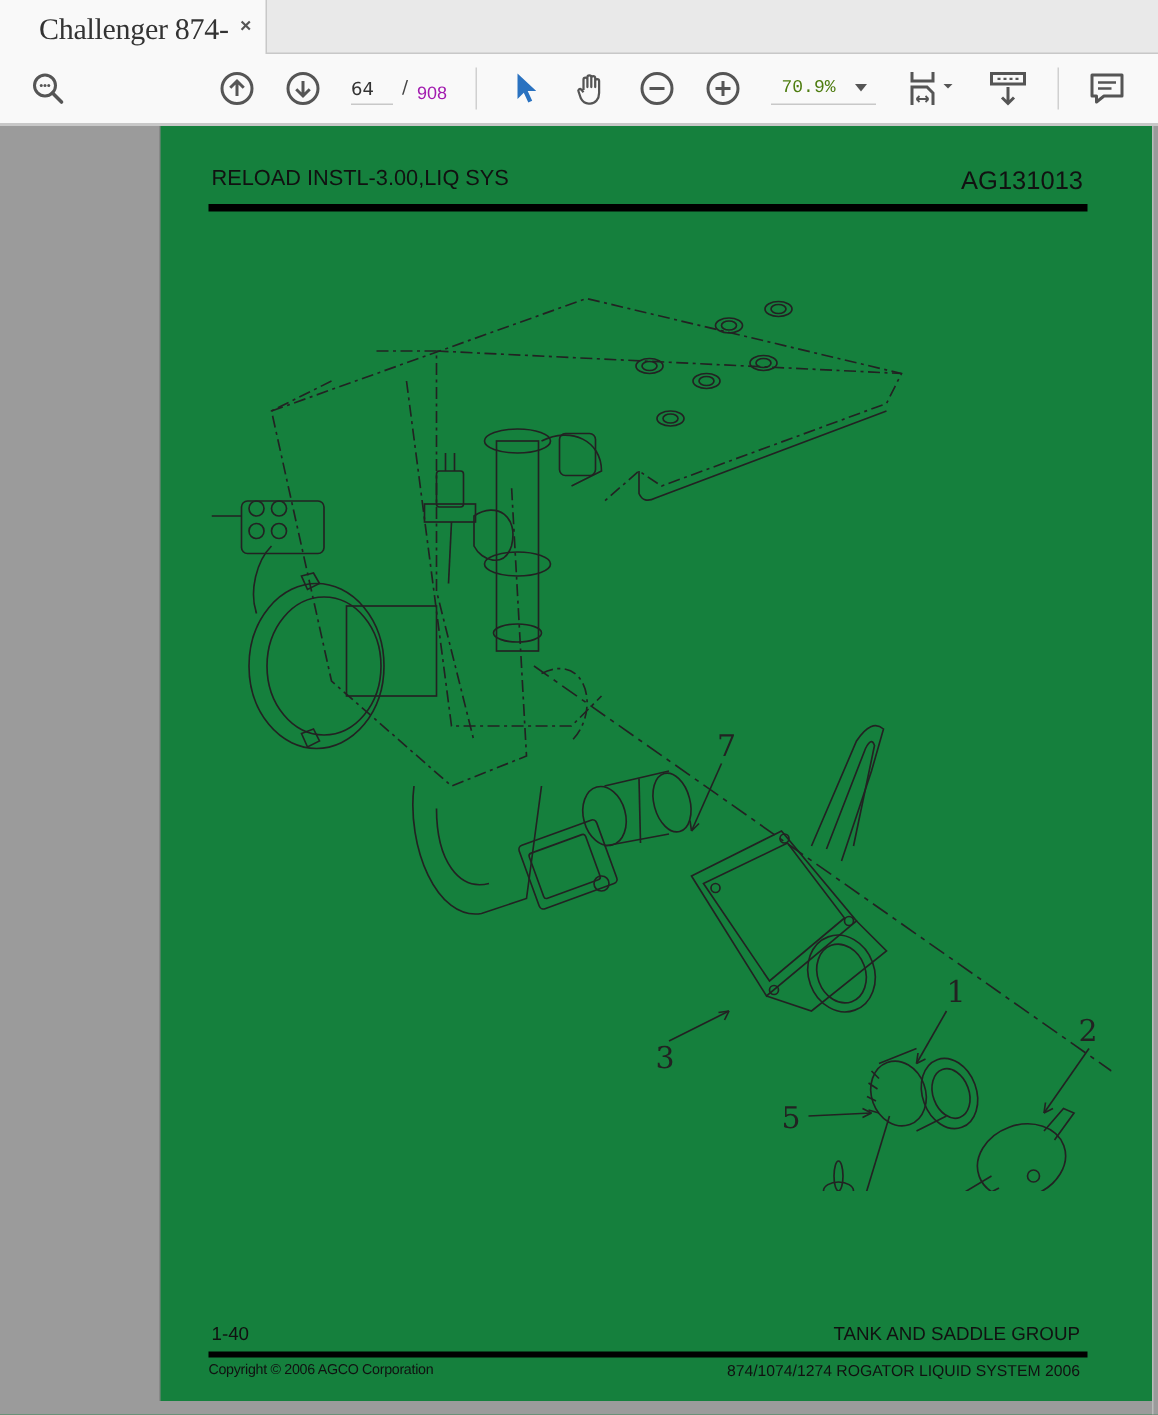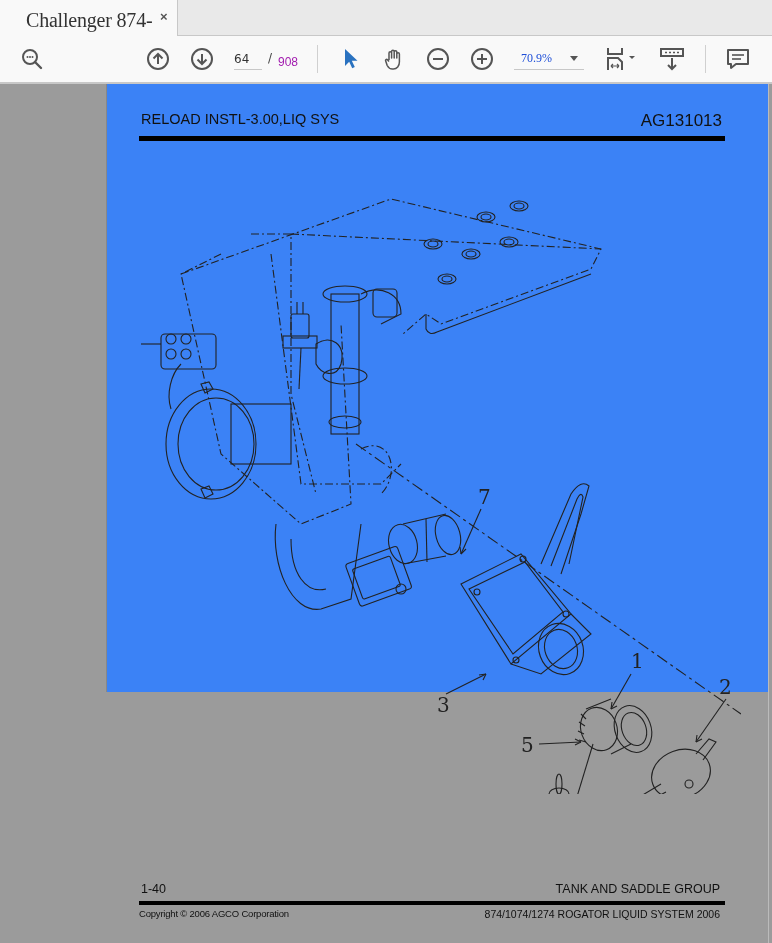--- a/index.html
+++ b/index.html
@@ -37,26 +37,26 @@
     font-size: 12px; color: #333; text-align: left; font-family: "DejaVu Sans", sans-serif;
     padding: 0;
   }
   .page-sep { position: absolute; left: 268px; top: 15px; font-size: 12px; color: #444; font-family: "DejaVu Sans", sans-serif; }
   .page-total { position: absolute; left: 278px; top: 19px; font-size: 12px; color: #a21caf; font-family: Liberation Sans, sans-serif; }
   .vsep { position: absolute; top: 9px; width: 1px; height: 28px; background: #d0d0d0; }
   .zoom-box {
     position: absolute; left: 514px; top: 13px; width: 70px; height: 20px;
     border-bottom: 1px solid #c8c8c8;
   }
-  .zoom-val { position: absolute; left: 7px; top: 2px; font-size: 12px; color: #1d4ed8; font-family: Liberation Serif, serif; }
+  .zoom-val { position: absolute; left: 7px; top: 2px; font-size: 12px; color: #4d7c0f; font-family: Liberation Mono, monospace; }
   .zoom-caret { position: absolute; left: 56px; top: 7px; width: 0; height: 0; border-left: 4px solid transparent; border-right: 4px solid transparent; border-top: 5px solid #555; }
   .viewer { position: absolute; left: 0; top: 84px; width: 772px; height: 859px; background: #9b9b9b; }
   .page {
-    position: absolute; left: 106px; top: 84px; width: 662px; height: 608px;
-    background: #3b82f6; border-left: 1px solid #888;
+    position: absolute; left: 106px; top: 84px; width: 662px; height: 850px;
+    background: #15803d; border-left: 1px solid #888;
   }
   .right-strip { position: absolute; left: 768px; top: 84px; width: 4px; height: 859px; background: #9b9b9b; border-left: 1px solid #bbb; }
   .hdr-title { position: absolute; left: 34px; top: 27px; font-size: 14.5px; color: #111; }
   .hdr-code { position: absolute; right: 47px; top: 27px; font-size: 17px; color: #111; }
   .hdr-rule { position: absolute; left: 32px; top: 52px; width: 586px; height: 5px; background: #000; }
   .ftr-num { position: absolute; left: 34px; top: 798px; font-size: 12.5px; color: #111; }
   .ftr-group { position: absolute; right: 49px; top: 798px; font-size: 12.5px; color: #111; }
   .ftr-rule { position: absolute; left: 32px; top: 817px; width: 586px; height: 4px; background: #000; }
   .ftr-copy { position: absolute; left: 32px; top: 824px; font-size: 9.5px; color: #111; letter-spacing: -0.2px; }
   .ftr-system { position: absolute; right: 49px; top: 824px; font-size: 10.5px; color: #111; }

